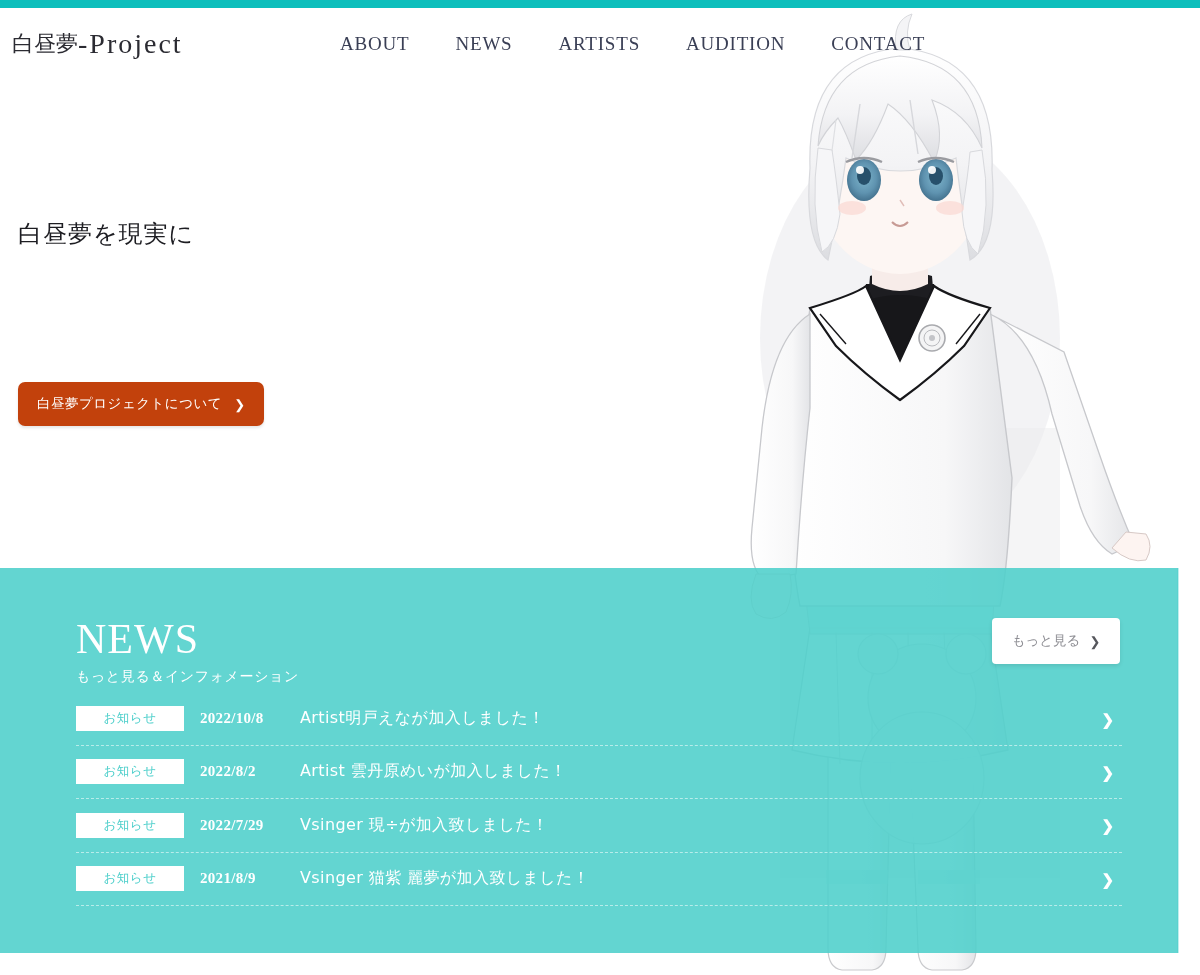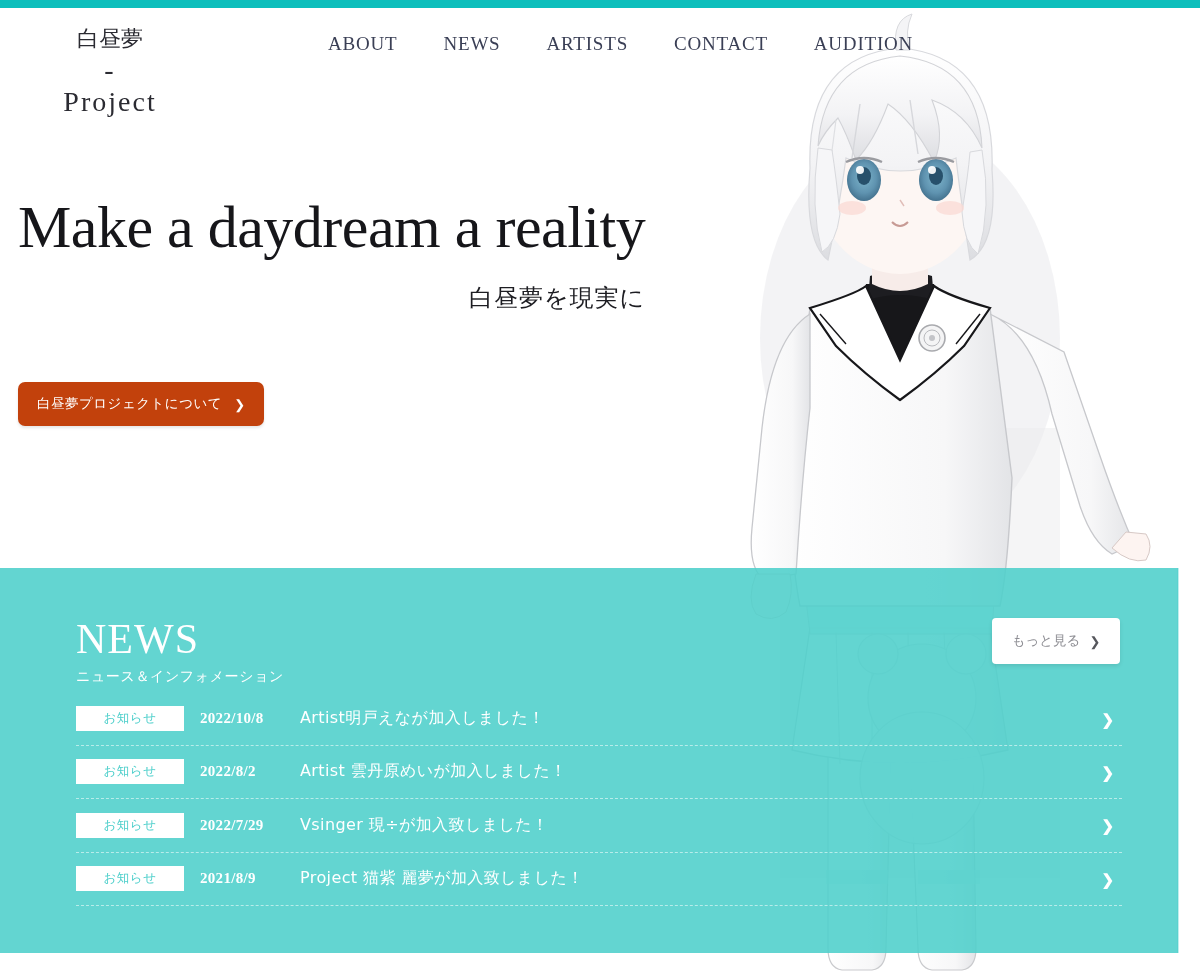--- a/index.html
+++ b/index.html
@@ -24,22 +24,22 @@
     z-index:5; overflow:hidden;
   }
   .hero-art svg{ display:block; }
 
   
   header{
     position:absolute; top:8px; left:0; width:1200px; height:72px;
     z-index:30; display:flex; align-items:center;
   }
   .logo{
-    margin-left:0; width:220px; height:40px;
-    display:flex; align-items:center;flex-direction:column;
+    margin-left:12px; width:220px; height:40px;
+    display:flex; align-items:center;
   }
   .logo-text{
     font-family:"Liberation Serif", serif;
     font-size:28px; letter-spacing:2px; color:#2b2b32;
     white-space:nowrap;
   }
   .logo-jp{
     font-family:"DejaVu Sans", sans-serif;
     font-size:22px; letter-spacing:0px; color:#2b2b32;
   }
@@ -257,41 +257,40 @@
   <header>
     <div class="logo">
       <span class="logo-jp">白昼夢</span>
       <span class="logo-text">-</span>
       <span class="logo-text">Project</span>
     </div>
     <nav>
       <a href="#">ABOUT</a>
       <a href="#">NEWS</a>
       <a href="#">ARTISTS</a>
+      <a href="#">AUDITION</a>
       <a href="#">CONTACT</a>
-      <a href="#">AUDITION</a>
     </nav>
   </header>
 
   <div class="hero-copy">
-    <div class="hero-title">Make a daydream a reality</div>
     <div class="hero-sub">白昼夢を現実に</div>
   </div>
 
   <div class="cta">
     <span class="cta-label">白昼夢プロジェクトについて</span>
     <span class="cta-arrow">❯</span>
   </div>
 
   <section class="news-band">
     <div class="news-inner">
 
       <div class="news-head">
         <div class="news-title">NEWS</div>
-        <div class="news-subtitle">ニュース＆インフォメーション</div>
+        <div class="news-subtitle">もっと見る＆インフォメーション</div>
       </div>
 
       <div class="more-btn">
         <span class="more-label">もっと見る</span>
         <span class="more-arrow">❯</span>
       </div>
 
       <div class="news-list">
 
         <div class="news-row">
@@ -319,21 +318,21 @@
           <div class="news-date">2022/7/29</div>
           <div class="news-text">Vsinger 現÷が加入致しました！</div>
           <span class="row-arrow">❯</span>
         </div>
 
         <div class="news-row">
           <div class="badge">
             <span>お知らせ</span>
           </div>
           <div class="news-date">2021/8/9</div>
-          <div class="news-text">Project 猫紫 麗夢が加入致しました！</div>
+          <div class="news-text">Vsinger 猫紫 麗夢が加入致しました！</div>
           <span class="row-arrow">❯</span>
         </div>
 
       </div>
     </div>
   </section>
 
 </div>
 
 </body></html>

